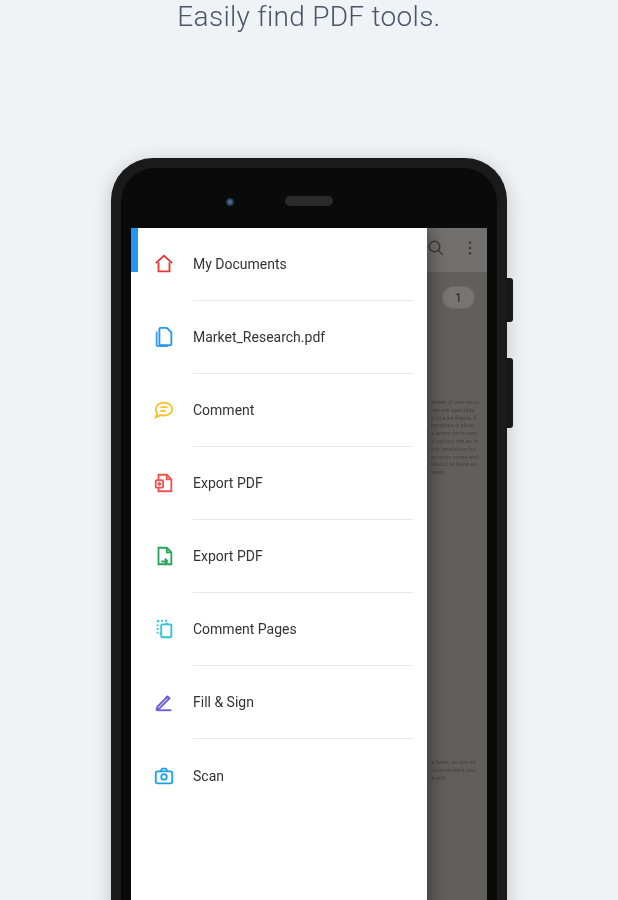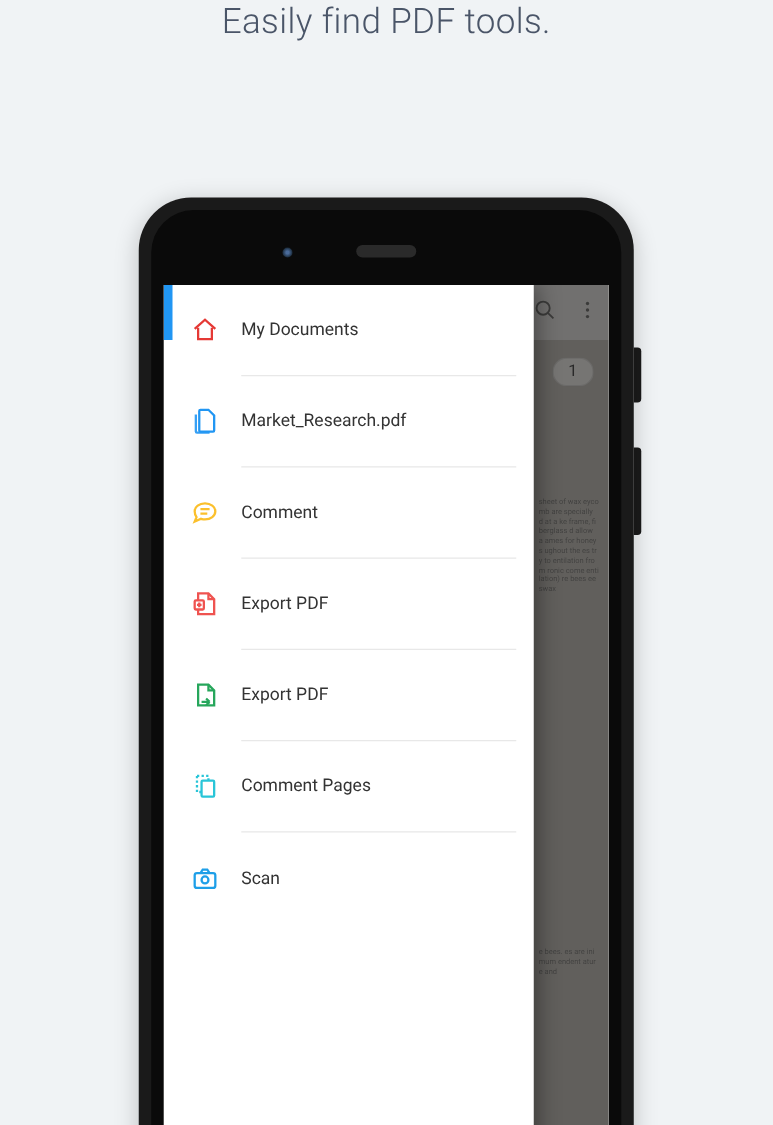--- a/index.html
+++ b/index.html
@@ -295,20 +295,30 @@
               <span class="menu-icon">
                 <svg width="22" height="22" viewBox="0 0 24 24" fill="none" stroke="#29c5d8" stroke-width="2">
                     <rect x="9" y="7" width="11" height="14" rx="1"></rect>
                     <path d="M5 3v14h4" stroke-dasharray="2 2"></path>
                     <path d="M5 3h10v4" stroke-dasharray="2 2"></path>
                   </svg>
               </span>
               <span>Comment Pages</span>
             </div>
 
+            <div class="menu-item">
+              <span class="menu-icon">
+                <svg width="22" height="22" viewBox="0 0 24 24" fill="none" stroke="#6a5cd8" stroke-width="2">
+                    <path d="M4 20l3-1 11-11-2-2L5 17z"></path>
+                    <path d="M14 6l2 2"></path>
+                    <path d="M4 21h16"></path>
+                  </svg>
+              </span>
+              <span>Fill &amp; Sign</span>
+            </div>
 
             <div class="menu-item">
               <span class="menu-icon">
                 <svg width="22" height="22" viewBox="0 0 24 24" fill="none" stroke="#1e9fe8" stroke-width="2">
                     <rect x="3" y="7" width="18" height="13" rx="2"></rect>
                     <path d="M8 7l2-3h4l2 3"></path>
                     <circle cx="12" cy="13" r="3"></circle>
                   </svg>
               </span>
               <span>Scan</span>

